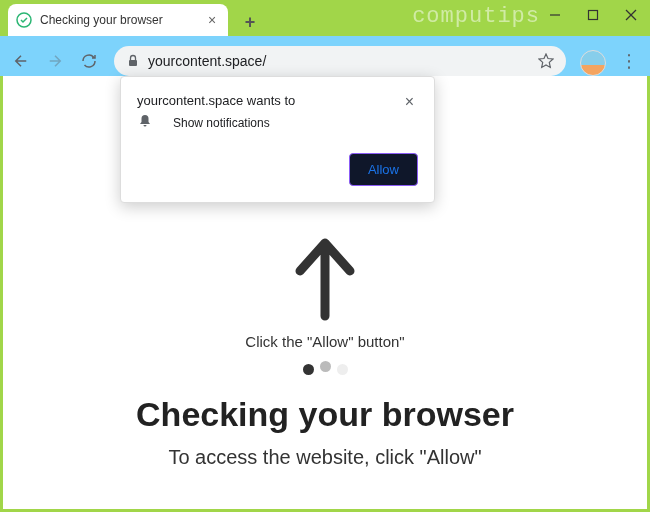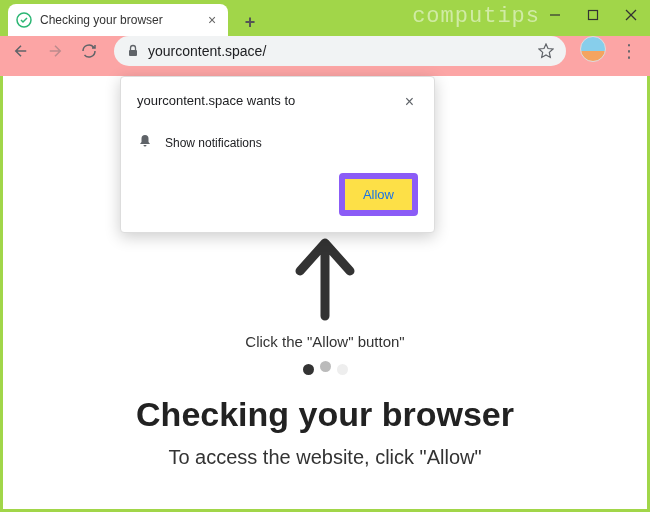--- a/index.html
+++ b/index.html
@@ -12,40 +12,40 @@
     .win-btn { width: 38px; height: 30px; display: flex; align-items: center; justify-content: center; cursor: pointer; }
     .win-btn svg { width: 12px; height: 12px; }
     
     .tab-strip { display: flex; align-items: flex-end; height: 36px; padding-left: 8px; }
     .tab { background: #fff; height: 32px; width: 220px; border-radius: 8px 8px 0 0; display: flex; align-items: center; padding: 0 8px; gap: 8px; position: relative; }
     .tab-favicon { width: 16px; height: 16px; }
     .tab-title { font-size: 12px; color: #333; flex: 1; white-space: nowrap; overflow: hidden; }
     .tab-close { width: 16px; height: 16px; display: flex; align-items: center; justify-content: center; cursor: pointer; color: #666; font-size: 14px; }
     .new-tab-btn { width: 28px; height: 28px; display: flex; align-items: center; justify-content: center; margin-left: 8px; cursor: pointer; color: #555; font-size: 18px; font-weight: bold; }
     
-    .toolbar { background: #fca5a5; height: 40px; display: flex; align-items: flex-start; padding: 0 6px; gap: 4px; }
+    .toolbar { background: #7dd3fc; height: 40px; display: flex; align-items: flex-end; padding: 0 6px; gap: 4px; }
     .nav-btn { width: 30px; height: 30px; border-radius: 50%; display: flex; align-items: center; justify-content: center; cursor: pointer; color: #5f6368; }
     .nav-btn svg { width: 18px; height: 18px; }
     .addr-bar { flex: 1; height: 30px; background: #f1f3f4; border-radius: 15px; display: flex; align-items: center; padding: 0 12px; gap: 8px; margin: 0 6px; }
     .lock-icon { width: 14px; height: 14px; color: #5f6368; }
     .addr-text { flex: 1; font-size: 14px; color: #202124; }
     .star-icon { width: 16px; height: 16px; color: #5f6368; cursor: pointer; }
     .profile-icon { width: 26px; height: 26px; border-radius: 50%; background: linear-gradient(180deg, #87ceeb 0%, #87ceeb 60%, #f4a460 60%); margin: 0 4px; cursor: pointer; position: relative; overflow: hidden; border: 1px solid #ddd; }
     .menu-btn { width: 30px; height: 30px; display: flex; align-items: center; justify-content: center; cursor: pointer; color: #5f6368; font-size: 18px; }
     
     .content { background: #fff; position: absolute; top: 76px; left: 3px; right: 3px; bottom: 3px; display: flex; flex-direction: column; align-items: center; justify-content: flex-end; padding-bottom: 40px; }
     
     .perm-popup { position: absolute; top: 76px; left: 120px; width: 315px; background: #fff; border: 1px solid #ddd; border-radius: 4px; box-shadow: 0 4px 16px rgba(0,0,0,0.2); padding: 16px; z-index: 10; }
-    .perm-header { display: flex; justify-content: space-between; align-items: flex-start; margin-bottom: 22px; }
+    .perm-header { display: flex; justify-content: space-between; align-items: flex-start; margin-bottom: 2px; }
     .perm-title { font-size: 13px; color: #202124; }
     .perm-close { cursor: pointer; color: #5f6368; font-size: 16px; padding: 0 4px; }
     .perm-row { display: flex; align-items: center; gap: 12px; margin-bottom: 20px; color: #5f6368; }
-    .perm-row-text { font-size: 12px; color: #202124; }
+    .perm-row-text { font-size: 12px; color: #202124; margin-left: 8px; }
     .perm-buttons { display: flex; justify-content: flex-end; gap: 10px; }
-    .perm-btn { padding: 8px 18px; border: 6px solid #8b5cf6; border-radius: 4px; background: #fde047; color: #1a73e8; font-size: 13px; cursor: pointer; font-weight: 500; }
+    .perm-btn { padding: 8px 18px; border: 1px solid #8b5cf6; border-radius: 4px; background: #0f172a; color: #1a73e8; font-size: 13px; cursor: pointer; font-weight: 500; }
     
     .page-arrow { margin-bottom: 8px; }
     .page-arrow svg { width: 80px; height: 90px; }
     .page-hint { font-size: 15px; color: #333; margin-bottom: 14px; }
     .dots { display: flex; gap: 6px; margin-bottom: 20px; align-items: center; }
     .dot { width: 11px; height: 11px; border-radius: 50%; }
     .dot1 { background: #333; }
     .dot2 { background: #bbb; transform: translateY(-3px); }
     .dot3 { background: #eee; }
     .page-heading { font-size: 34px; font-weight: bold; color: #222; margin-bottom: 12px; }

